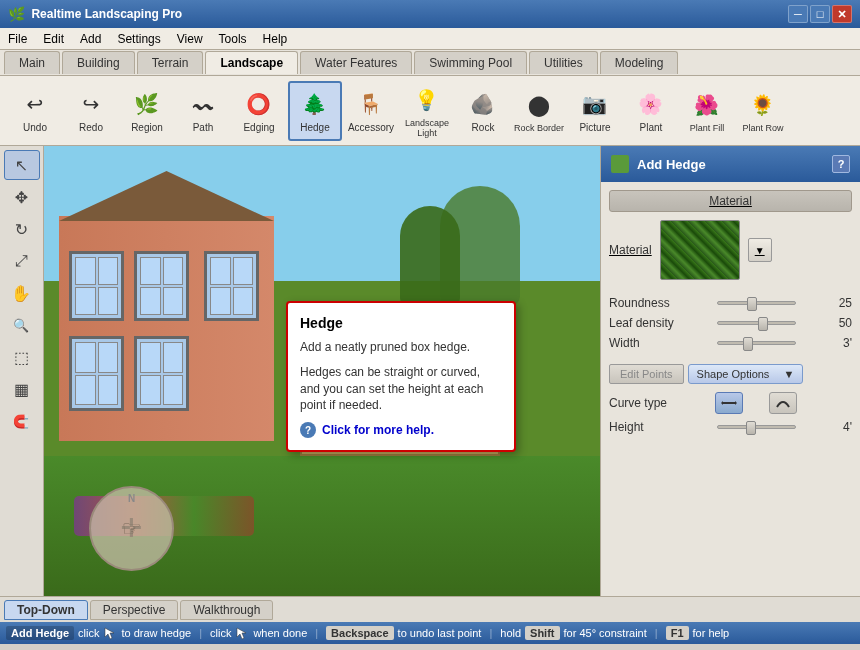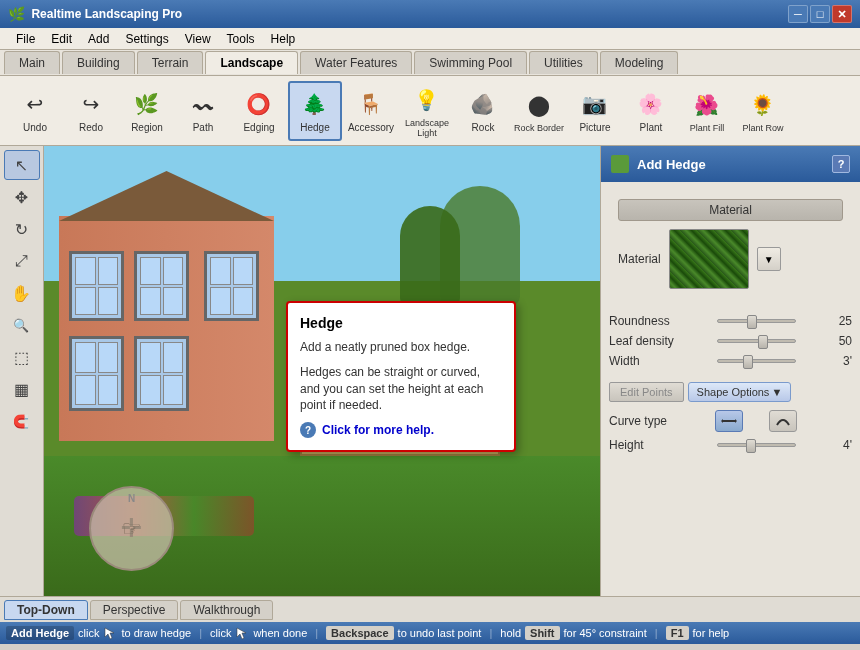--- a/index.html
+++ b/index.html
@@ -29,21 +29,21 @@
     }
     #titlebar .win-btn.close { background: #c0392b; }
 
     
     #menubar {
       height: 22px;
       background: #f0ece4;
       border-bottom: 1px solid #b0a898;
       display: flex;
       align-items: center;
-      padding: 0 8px;
+      padding: 0 0;
     }
     .menu-item {
       padding: 2px 8px;
       cursor: pointer;
       font-size: 12px;
       color: #000;
       border-radius: 2px;
     }
 
     
@@ -221,21 +221,22 @@
       width: 18px; height: 18px;
       background: #5a7ab5;
       border: 1px solid #a0b8e0;
       border-radius: 2px;
       color: white;
       font-size: 11px;
       display: flex; align-items: center; justify-content: center;
       cursor: pointer;
     }
     .panel-section {
-      padding: 17px;
+      padding: 8px;
+      text-decoration: underline;
     }
     .section-label {
       text-align: center;
       background: linear-gradient(to bottom, #c8c4bc, #b8b4ac);
       border: 1px solid #a0988c;
       border-radius: 3px;
       padding: 3px 0;
       margin-bottom: 8px;
       font-size: 12px;
       color: #333;
@@ -301,21 +302,21 @@
       cursor: pointer;
     }
     .shape-options-btn {
       background: linear-gradient(to bottom, #dde8f8, #b8c8e8);
       border: 1px solid #7a9acc;
       border-radius: 3px;
       padding: 3px 8px;
       font-size: 11px;
       color: #333;
       cursor: pointer;
-      display: flex; align-items: center; gap: 2px;
+      display: flex; align-items: center; gap: 14px;
     }
     .btn-row {
       display: flex; gap: 4px;
       margin-bottom: 8px;
       padding: 0 8px;
     }
     .curve-row {
       display: flex; align-items: center;
       padding: 0 8px;
       margin-bottom: 6px;

